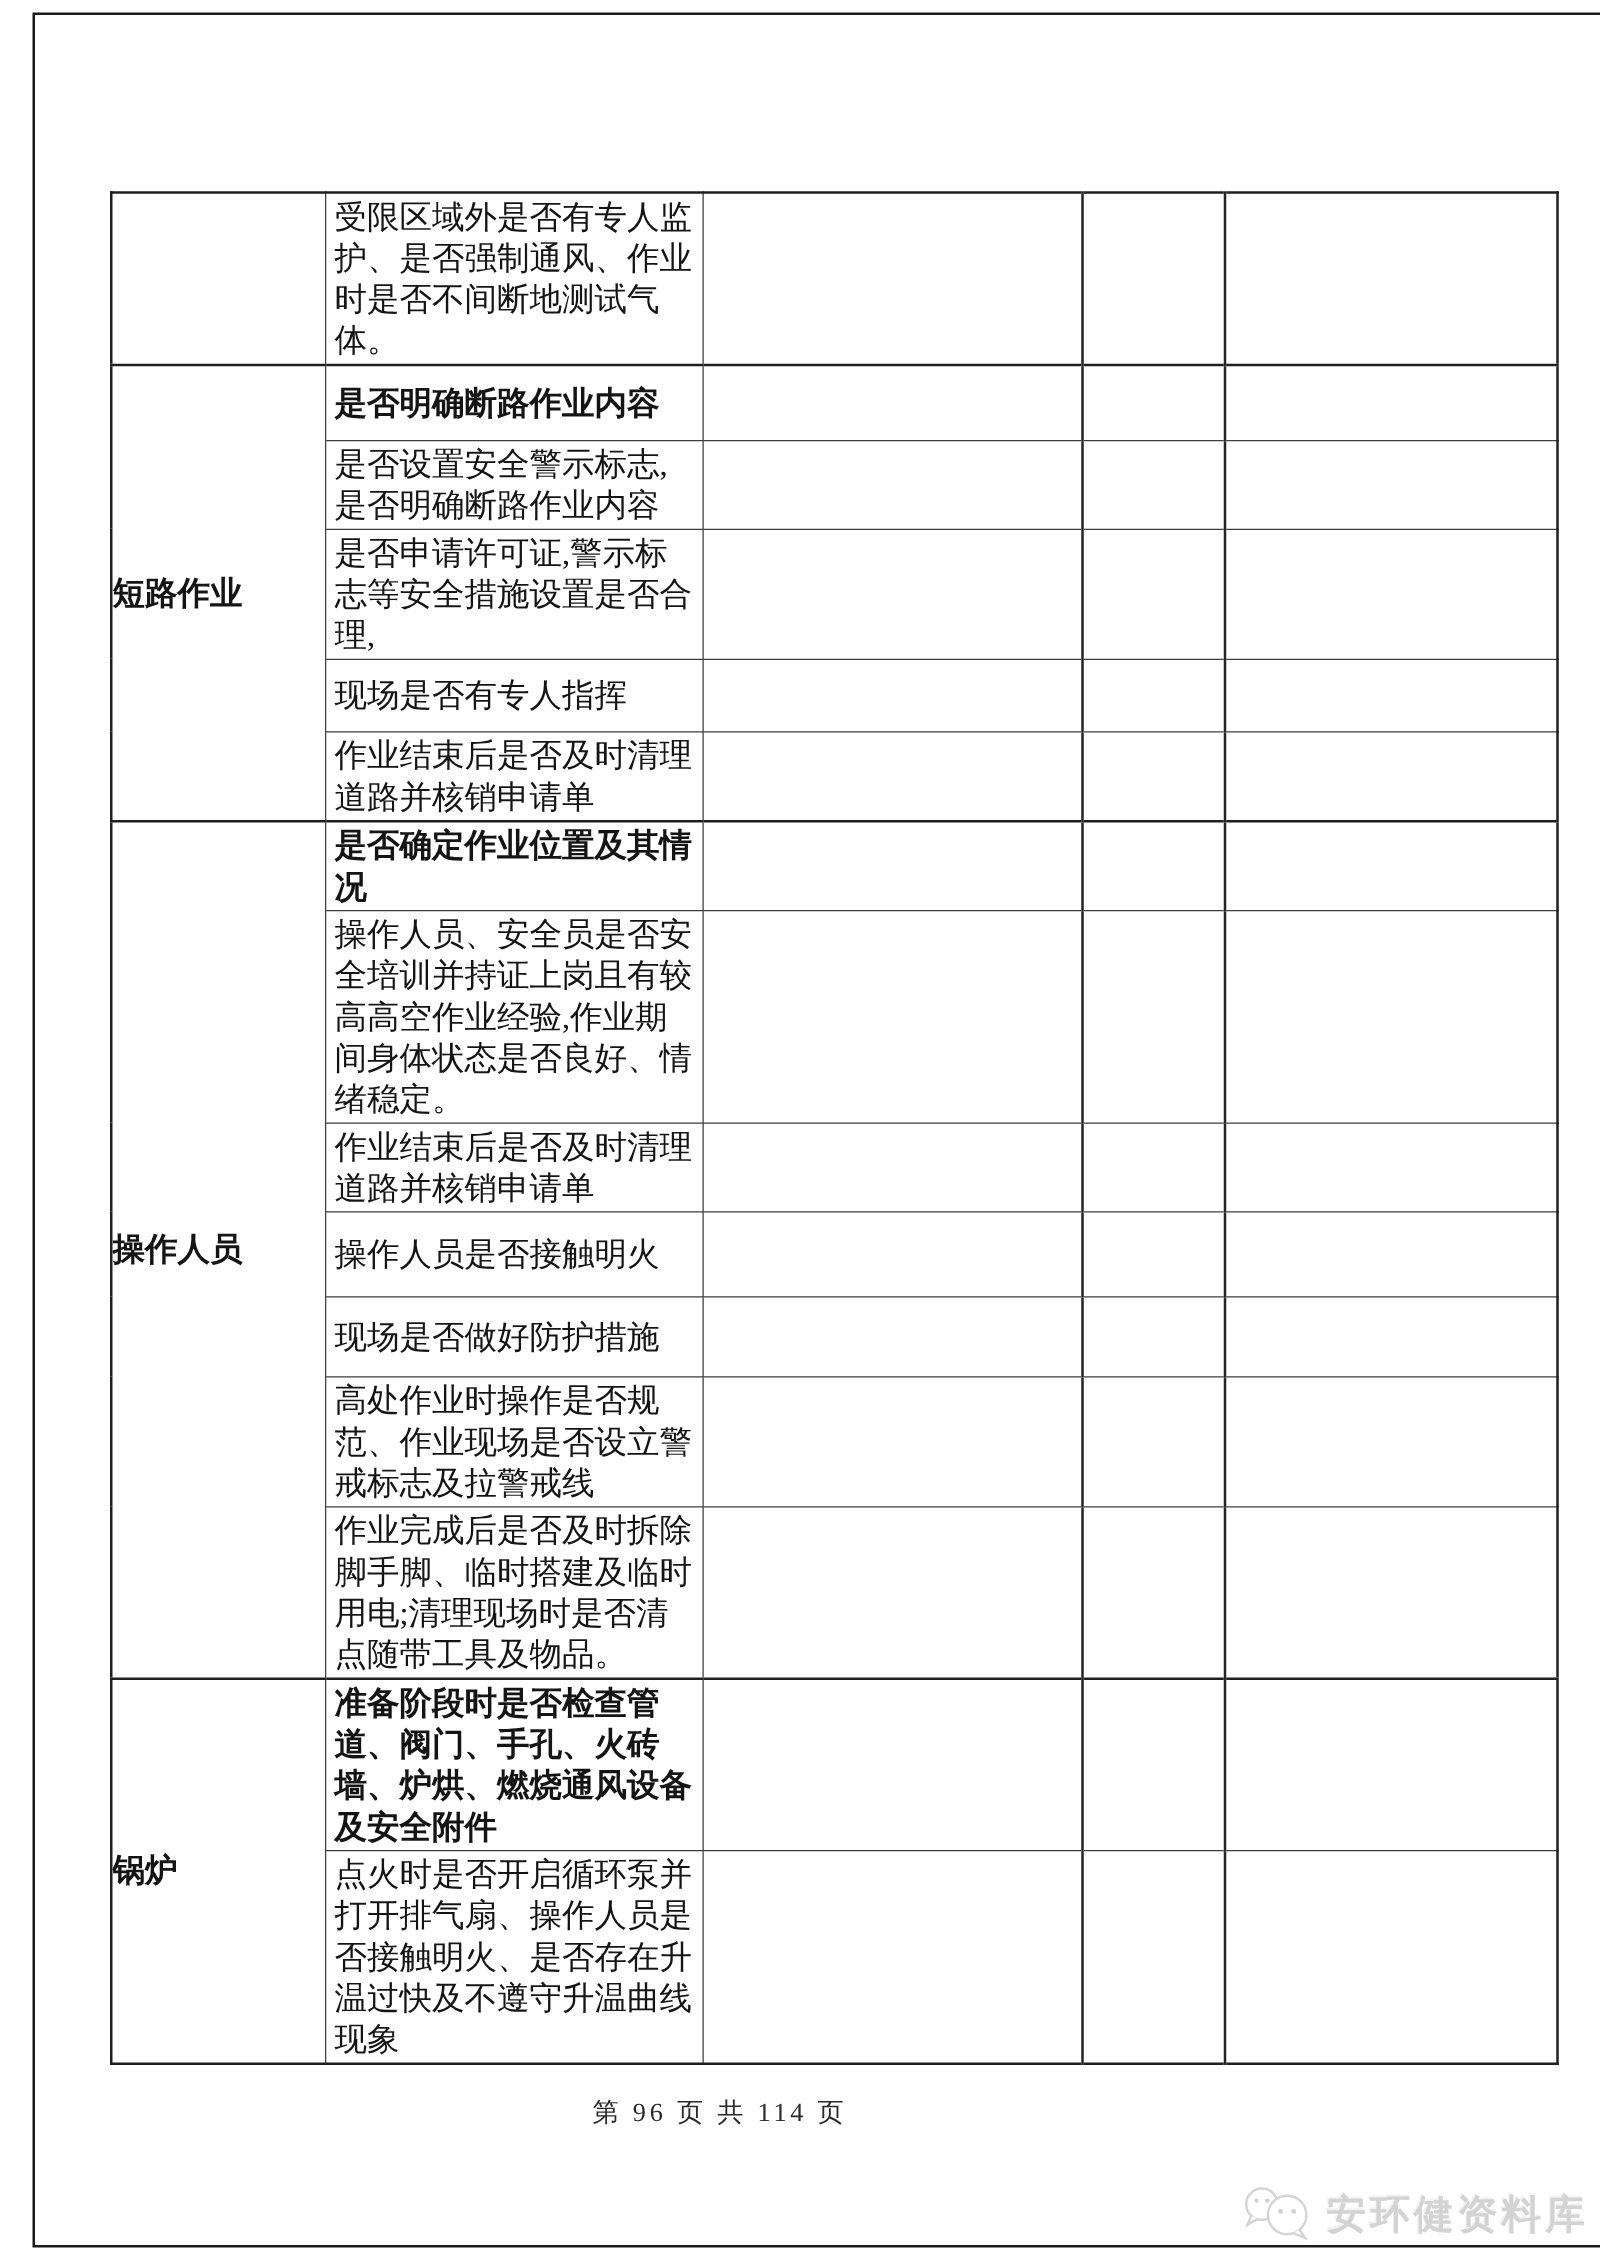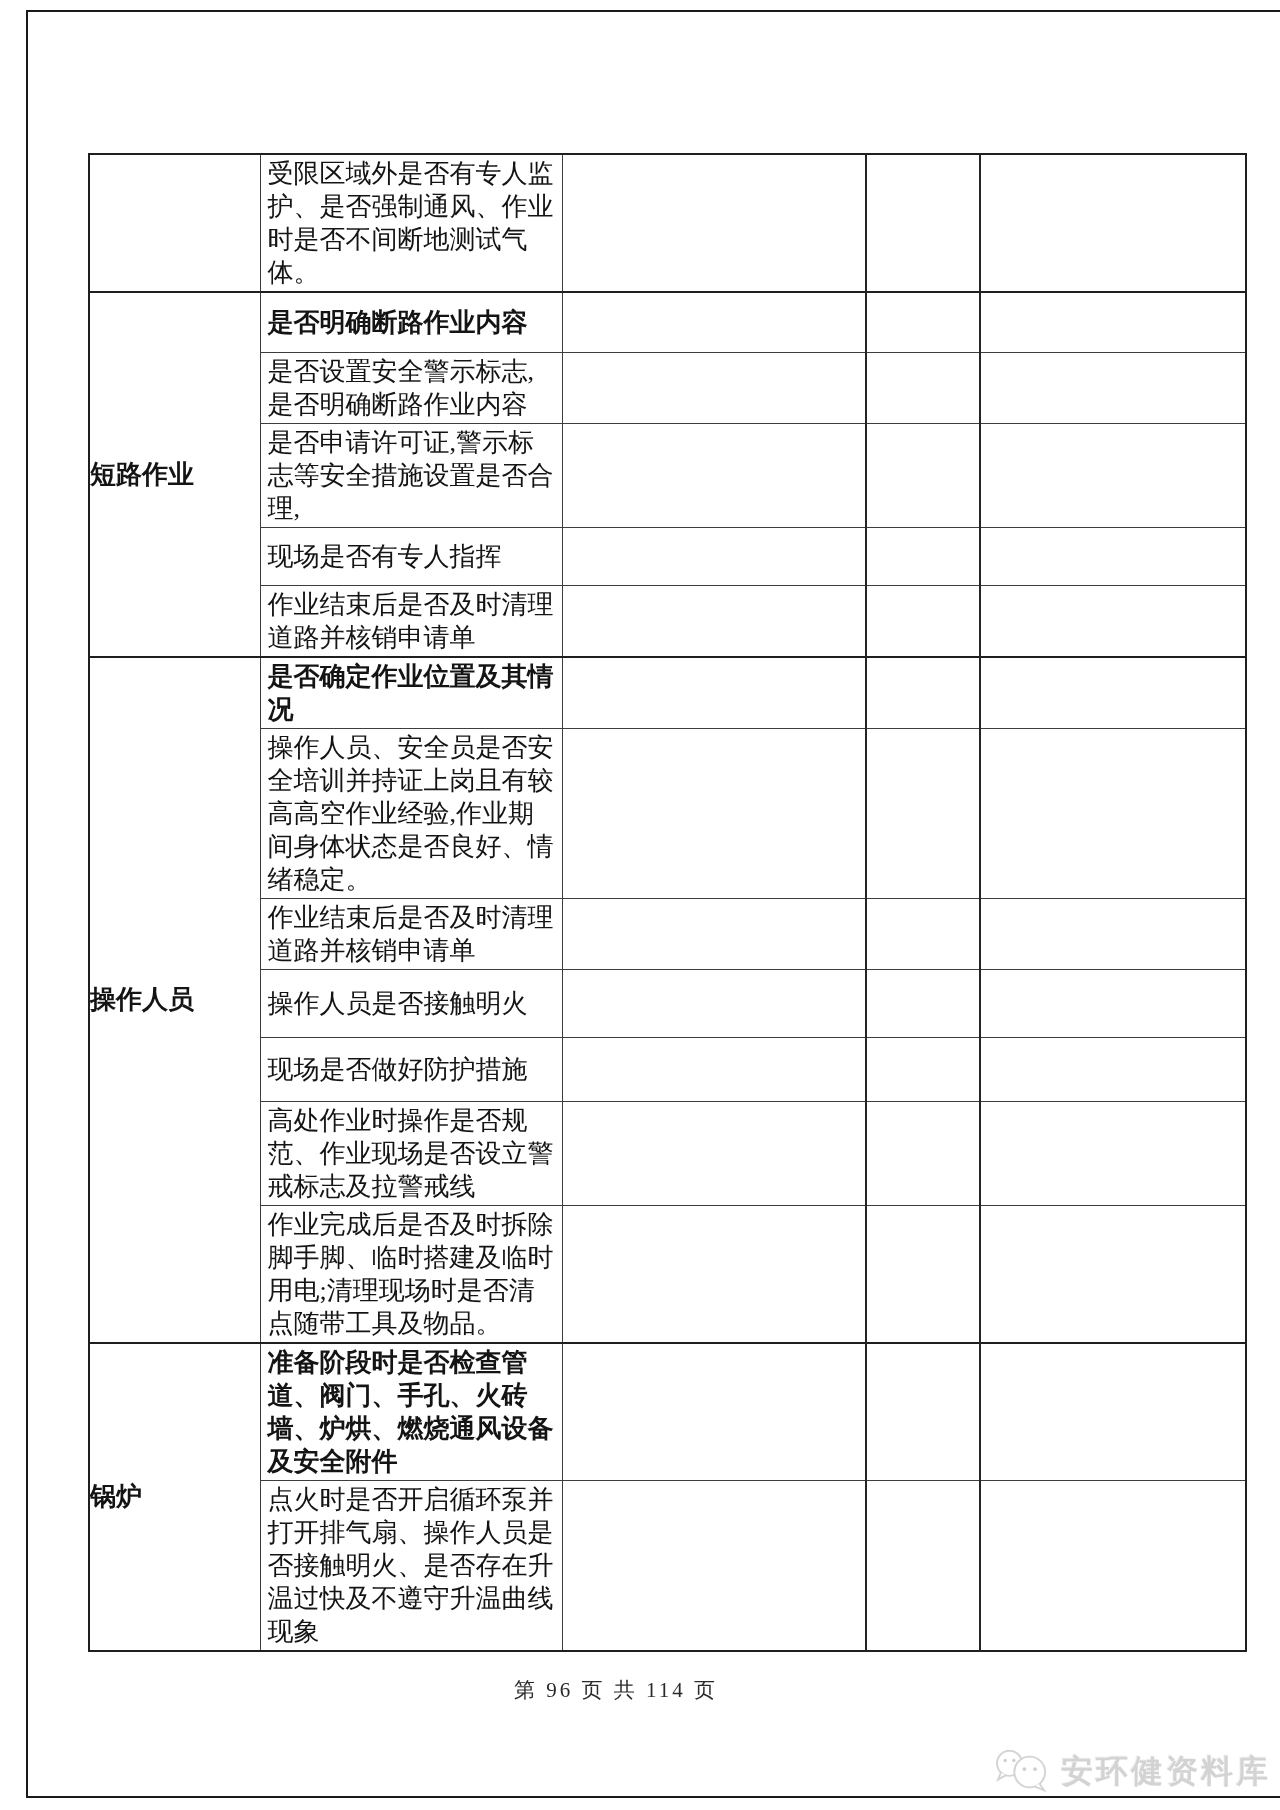--- a/index.html
+++ b/index.html
@@ -61,21 +61,20 @@
   table.check td.b2 { border-left: 2px solid #242424; }
   .footer {
     position: absolute;
     top: 1676px;
     left: 0;
     width: 1120px;
     text-align: center;
     font-size: 21px;
     letter-spacing: 3px;
     color: #2a2a2a;
-    margin-left: 40px;
   }
   .watermark {
     position: absolute;
     right: 24px;
     bottom: 12px;
     display: flex;
     align-items: center;
     gap: 8px;
   }
   .wm-text {

